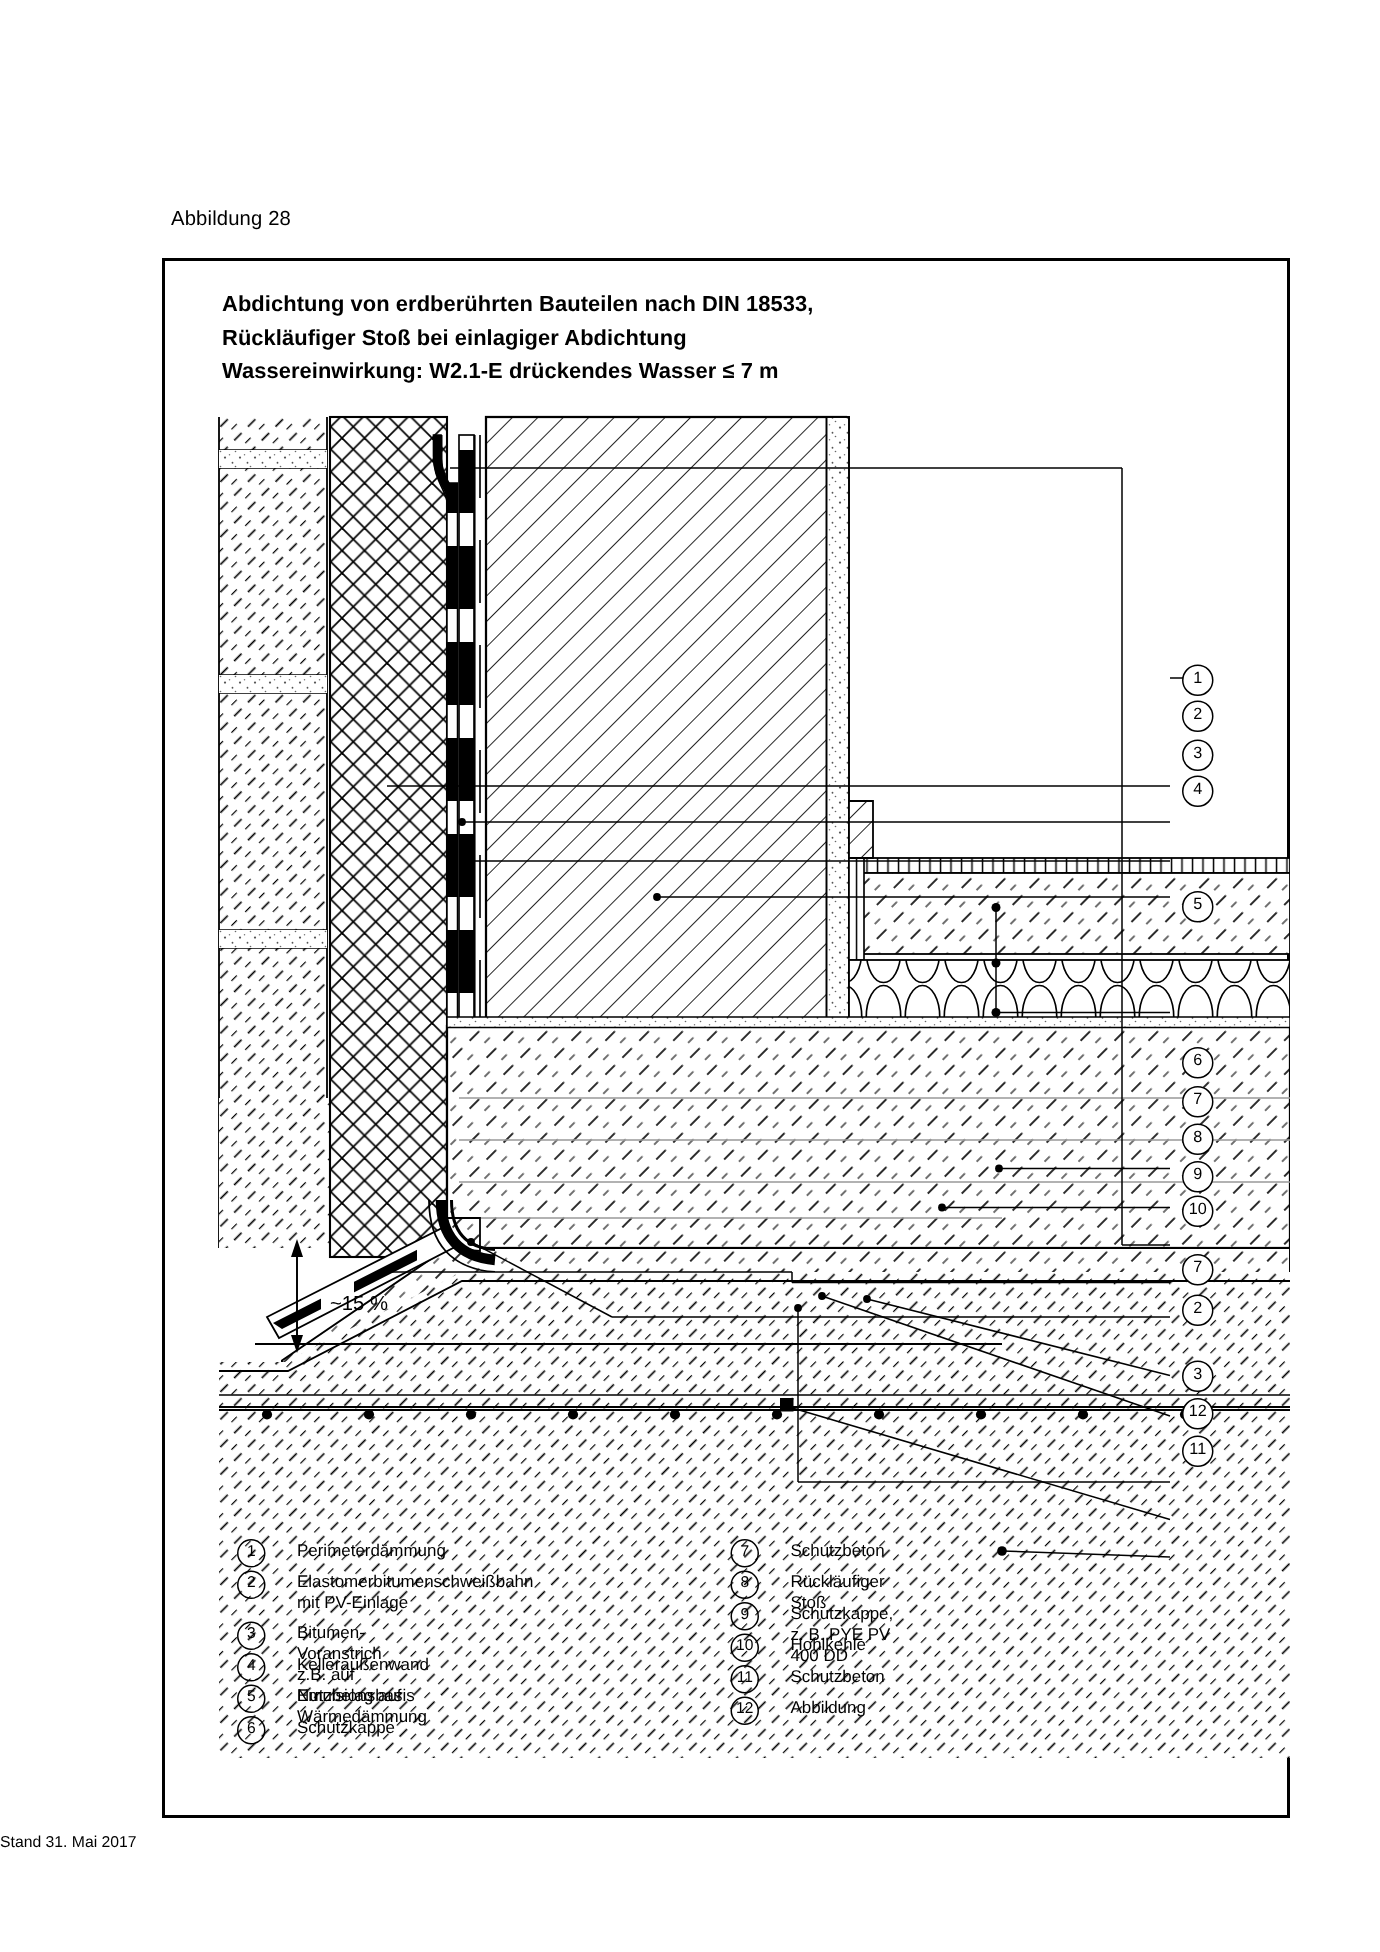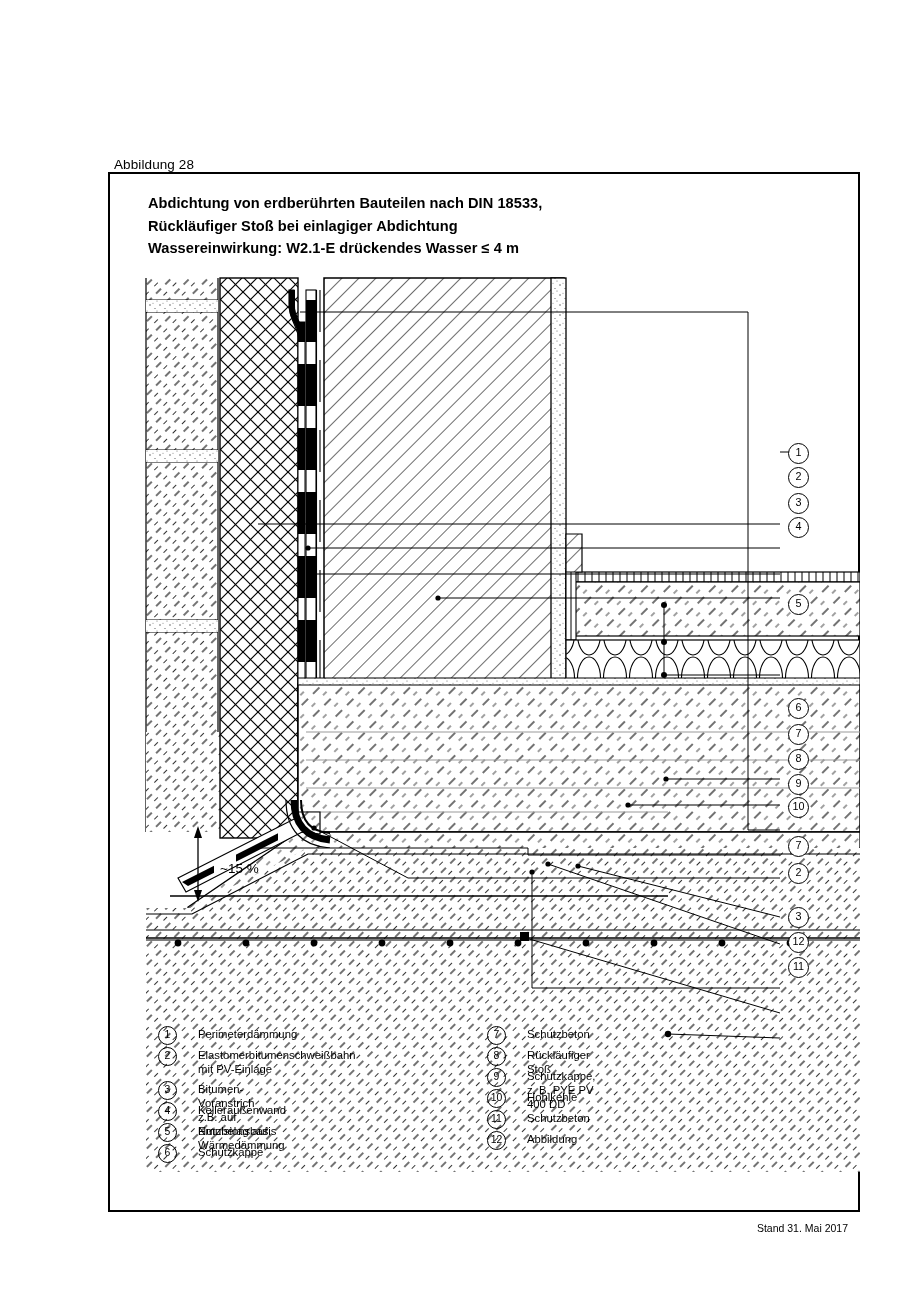--- a/index.html
+++ b/index.html
@@ -1,45 +1,45 @@
 <!DOCTYPE html>
 <html><head>
 <meta charset="utf-8">
 <style>
   html,body{margin:0;padding:0;background:#fff;}
   body{width:920px;height:1301px;position:relative;
        font-family:"Liberation Sans","DejaVu Sans",sans-serif;color:#000;}
   #page{position:absolute;left:0;top:0;width:920px;height:1301px;overflow:hidden;background:#fff;}
-  #fig-label{position:absolute;left:114px;top:157px;font-size:13.5px;letter-spacing:.1px;}
+  #fig-label{position:absolute;left:114px;top:138px;font-size:13.5px;letter-spacing:.1px;}
   #frame{position:absolute;left:108px;top:172px;width:752px;height:1040px;
          border:2px solid #000;box-sizing:border-box;background:#fff;}
   #title{position:absolute;left:148px;top:192px;font-size:14.6px;font-weight:bold;
          line-height:22.5px;white-space:pre-line;letter-spacing:.05px;}
   #drawing{position:absolute;left:108px;top:172px;width:752px;height:1040px;}
-  #footer{position:absolute;left:0;top:1222px;width:848px;text-align:right;font-size:10.5px;}
+  #footer{position:absolute;left:0;top:1222px;width:848px;font-size:10.5px;}
   .legend{position:absolute;font-size:11.3px;line-height:14px;}
   .lg-row{position:absolute;display:flex;align-items:flex-start;}
   .lg-num{width:17px;height:17px;border:1.1px solid #000;border-radius:50%;
           font-size:10.4px;line-height:15.5px;text-align:center;flex:0 0 auto;}
   .lg-txt{margin-left:21px;white-space:pre-line;padding-top:1px;}
   .call{position:absolute;width:19px;height:19px;border:1.2px solid #000;border-radius:50%;
         font-size:10.8px;line-height:17px;text-align:center;background:#fff;}
 </style>
 </head>
 <body>
 
 <div id="page">
 
   <div id="fig-label">Abbildung 28</div>
 
   <div id="frame"></div>
 
   <div id="title">Abdichtung von erdberührten Bauteilen nach DIN 18533,
 Rückläufiger Stoß bei einlagiger Abdichtung
-Wassereinwirkung: W2.1-E  drückendes Wasser ≤ 4 m</div>
+Wassereinwirkung: W2.1-E  drückendes Wasser ≤ 7 m</div>
 
   <svg id="drawing" viewBox="0 0 752 1040" width="752" height="1040">
     <defs>
 
       <pattern id="soil" width="13" height="13" patternUnits="userSpaceOnUse" patternTransform="rotate(-45)">
         <rect width="13" height="13" fill="#fff"></rect>
         <line x1="0" y1="3" x2="7" y2="3" stroke="#000" stroke-width="1.1"></line>
         <line x1="4" y1="9.5" x2="9" y2="9.5" stroke="#000" stroke-width="0.8"></line>
       </pattern>
 

